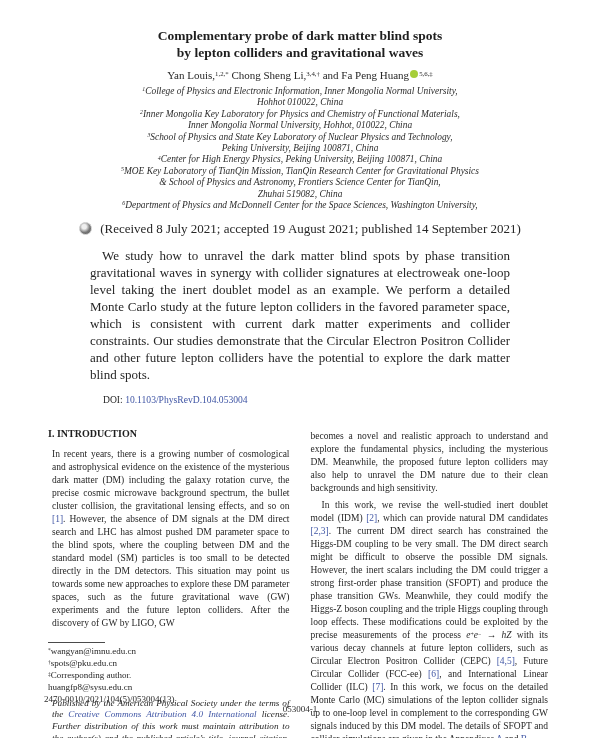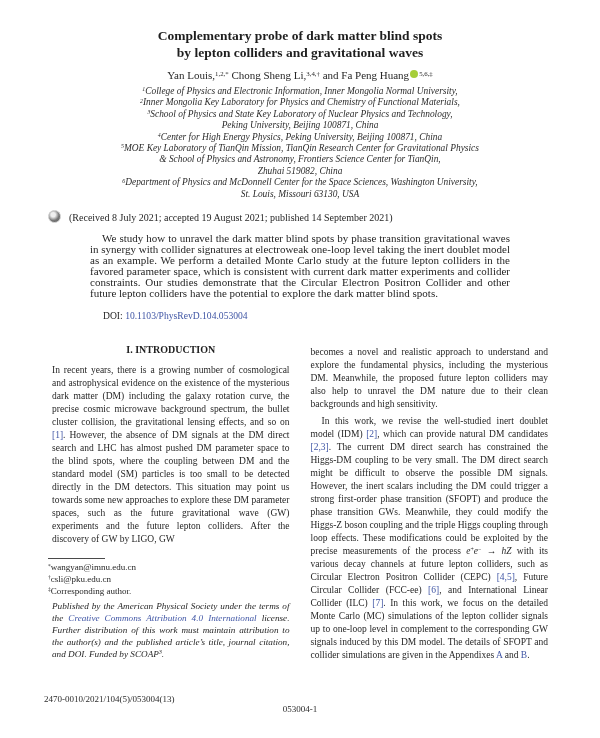--- a/index.html
+++ b/index.html
@@ -10,35 +10,35 @@
     font-family:"Liberation Serif","DejaVu Serif",serif;
     color:#262626;
     overflow:hidden;
   }
   .title { text-align:center; font-weight:bold; font-size:13.5px; line-height:16.5px; color:#1e1e1e; }
   .authors { text-align:center; font-size:11px; margin-top:8px; }
   sup { font-size:0.62em; line-height:0; position:relative; top:-0.45em; vertical-align:baseline; }
   .it { font-style:italic; }
   .link { color:#4056a5; }
   .affiliations { text-align:center; font-style:italic; font-size:9.4px; line-height:11.4px; margin-top:5px; color:#2b2b2b; }
-  .received { text-align:left; font-size:10px; margin-top:10px; }
+  .received { text-align:center; font-size:13px; margin-top:10px; }
   .icon-crossmark {
     display:inline-block; width:11px; height:11px; border-radius:50%;
     background:radial-gradient(circle at 38% 34%, #efefef 0 22%, #767676 58%, #5e5e5e 100%);
     border:1px solid #c9c9c9; vertical-align:-2px; margin-right:8px;
   }
   .icon-orcid {
     display:inline-block; width:8px; height:8px; border-radius:50%;
     background:#a6ce39; margin:0 1px 0 1px; vertical-align:1px;
   }
-  .abstract { margin:10px 42px 0 42px; font-size:11px; line-height:11px; text-align:justify; text-indent:12px; }
+  .abstract { margin:10px 42px 0 42px; font-size:13px; line-height:17px; text-align:justify; text-indent:12px; }
   .doi-line { margin:11px 42px 0 55px; font-size:9.6px; }
   .columns { display:flex; gap:13px; margin-top:21px; }
   .col { width:245.5px; font-size:9.5px; line-height:13px; text-align:justify; }
-  .section-heading { text-align:center; font-size:10px; font-weight:bold; margin:1px 0 8px 0; color:#1e1e1e; }
+  .section-heading { font-size:10px; font-weight:bold; margin:1px 0 8px 0; color:#1e1e1e; }
   .col p { margin:4px; }
   .indent { text-indent:11px; }
   .fn-rule { width:57px; border-top:1px solid #4a4a4a; margin:12px 0 3px 0; }
   .footnotes { font-size:9px; line-height:11.8px; text-align:left; }
   .license { margin-top:9px; font-size:9.2px; line-height:11.8px; font-style:italic; text-align:justify; }
   .page-footer {
     position:absolute; left:44px; right:44px; bottom:24px;
     display:flex; font-size:9px; color:#2b2b2b;flex-direction:column;
   }
   .page-footer .f-left  { flex:0 0 40%; text-align:left; }
@@ -52,50 +52,52 @@
 
   <div class="title">
     <div>Complementary probe of dark matter blind spots</div>
     <div>by lepton colliders and gravitational waves</div>
   </div>
 
   <div class="authors"><span>Yan Louis,</span><sup>1,2,*</sup><span> Chong Sheng Li,</span><sup>3,4,†</sup><span> and Fa Peng Huang</span><span class="icon-orcid"></span><sup>5,6,‡</sup></div>
 
   <div class="affiliations">
     <div><sup>1</sup><span>College of Physics and Electronic Information, Inner Mongolia Normal University,</span></div>
+    <div><span>Hohhot 010022, China</span></div>
     <div><sup>2</sup><span>Inner Mongolia Key Laboratory for Physics and Chemistry of Functional Materials,</span></div>
+    <div><span>Inner Mongolia Normal University, Hohhot, 010022, China</span></div>
     <div><sup>3</sup><span>School of Physics and State Key Laboratory of Nuclear Physics and Technology,</span></div>
     <div><span>Peking University, Beijing 100871, China</span></div>
     <div><sup>4</sup><span>Center for High Energy Physics, Peking University, Beijing 100871, China</span></div>
     <div><sup>5</sup><span>MOE Key Laboratory of TianQin Mission, TianQin Research Center for Gravitational Physics</span></div>
     <div><span>&amp; School of Physics and Astronomy, Frontiers Science Center for TianQin,</span></div>
     <div><span>Zhuhai 519082, China</span></div>
     <div><sup>6</sup><span>Department of Physics and McDonnell Center for the Space Sciences, Washington University,</span></div>
-    <div><span>St. Louis, Missouri 63130, USA</span></div>
   </div>
 
   <div class="received">
     <span class="icon-crossmark"></span><span>(Received 8 July 2021; accepted 19 August 2021; published 14 September 2021)</span>
   </div>
 
   <p class="abstract">We study how to unravel the dark matter blind spots by phase transition gravitational waves in synergy with collider signatures at electroweak one-loop level taking the inert doublet model as an example. We perform a detailed Monte Carlo study at the future lepton colliders in the favored parameter space, which is consistent with current dark matter experiments and collider constraints. Our studies demonstrate that the Circular Electron Positron Collider and other future lepton colliders have the potential to explore the dark matter blind spots.</p>
 
   <div class="doi-line">
     <span>DOI: </span><span class="link">10.1103/PhysRevD.104.053004</span>
   </div>
 
   <div class="columns">
     <div class="col">
       <h2 class="section-heading">I. INTRODUCTION</h2>
       <p><span>In recent years, there is a growing number of cosmological and astrophysical evidence on the existence of the mysterious dark matter (DM) including the galaxy rotation curve, the precise cosmic microwave background spectrum, the bullet cluster collision, the gravitational lensing effects, and so on </span><span class="link">[1]</span><span>. However, the absence of DM signals at the DM direct search and LHC has almost pushed DM parameter space to the blind spots, where the coupling between DM and the standard model (SM) particles is too small to be detected directly in the DM detectors. This situation may point us towards some new approaches to explore these DM parameter spaces, such as the future gravitational wave (GW) experiments and the future lepton colliders. After the discovery of GW by LIGO, GW</span></p>
       <div class="fn-rule"></div>
       <div class="footnotes">
         <div><sup>*</sup><span>wangyan@imnu.edu.cn</span></div>
-        <div><sup>†</sup><span>csli@pku.edu.cn</span></div>
+        <div><sup>†</sup><span>spots@pku.edu.cn</span></div>
         <div><sup>‡</sup><span>Corresponding author.</span></div>
+        <div><span>huangfp8@sysu.edu.cn</span></div>
       </div>
       <p class="license"><span class="it">Published by the American Physical Society under the terms of the </span><span class="link it">Creative Commons Attribution 4.0 International</span><span class="it"> license. Further distribution of this work must maintain attribution to the author(s) and the published article’s title, journal citation, and DOI. Funded by SCOAP</span><sup class="it">3</sup><span class="it">.</span></p>
     </div>
     <div class="col">
       <p><span>becomes a novel and realistic approach to understand and explore the fundamental physics, including the mysterious DM. Meanwhile, the proposed future lepton colliders may also help to unravel the DM nature due to their clean backgrounds and high sensitivity.</span></p>
       <p class="indent"><span>In this work, we revise the well-studied inert doublet model (IDM) </span><span class="link">[2]</span><span>, which can provide natural DM candidates </span><span class="link">[2,3]</span><span>. The current DM direct search has constrained the Higgs-DM coupling to be very small. The DM direct search might be difficult to observe the possible DM signals. However, the inert scalars including the DM could trigger a strong first-order phase transition (SFOPT) and produce the phase transition GWs. Meanwhile, they could modify the Higgs-Z boson coupling and the triple Higgs coupling through loop effects. These modifications could be exploited by the precise measurements of the process </span><span class="it">e</span><sup>+</sup><span class="it">e</span><sup>−</sup><span> → </span><span class="it">hZ</span><span> with its various decay channels at future lepton colliders, such as Circular Electron Positron Collider (CEPC) </span><span class="link">[4,5]</span><span>, Future Circular Collider (FCC-ee) </span><span class="link">[6]</span><span>, and International Linear Collider (ILC) </span><span class="link">[7]</span><span>. In this work, we focus on the detailed Monte Carlo (MC) simulations of the lepton collider signals up to one-loop level in complement to the corresponding GW signals induced by this DM model. The details of SFOPT and collider simulations are given in the Appendixes </span><span class="link">A</span><span> and </span><span class="link">B</span><span>.</span></p>
     </div>
   </div>
 
   <div class="page-footer">

